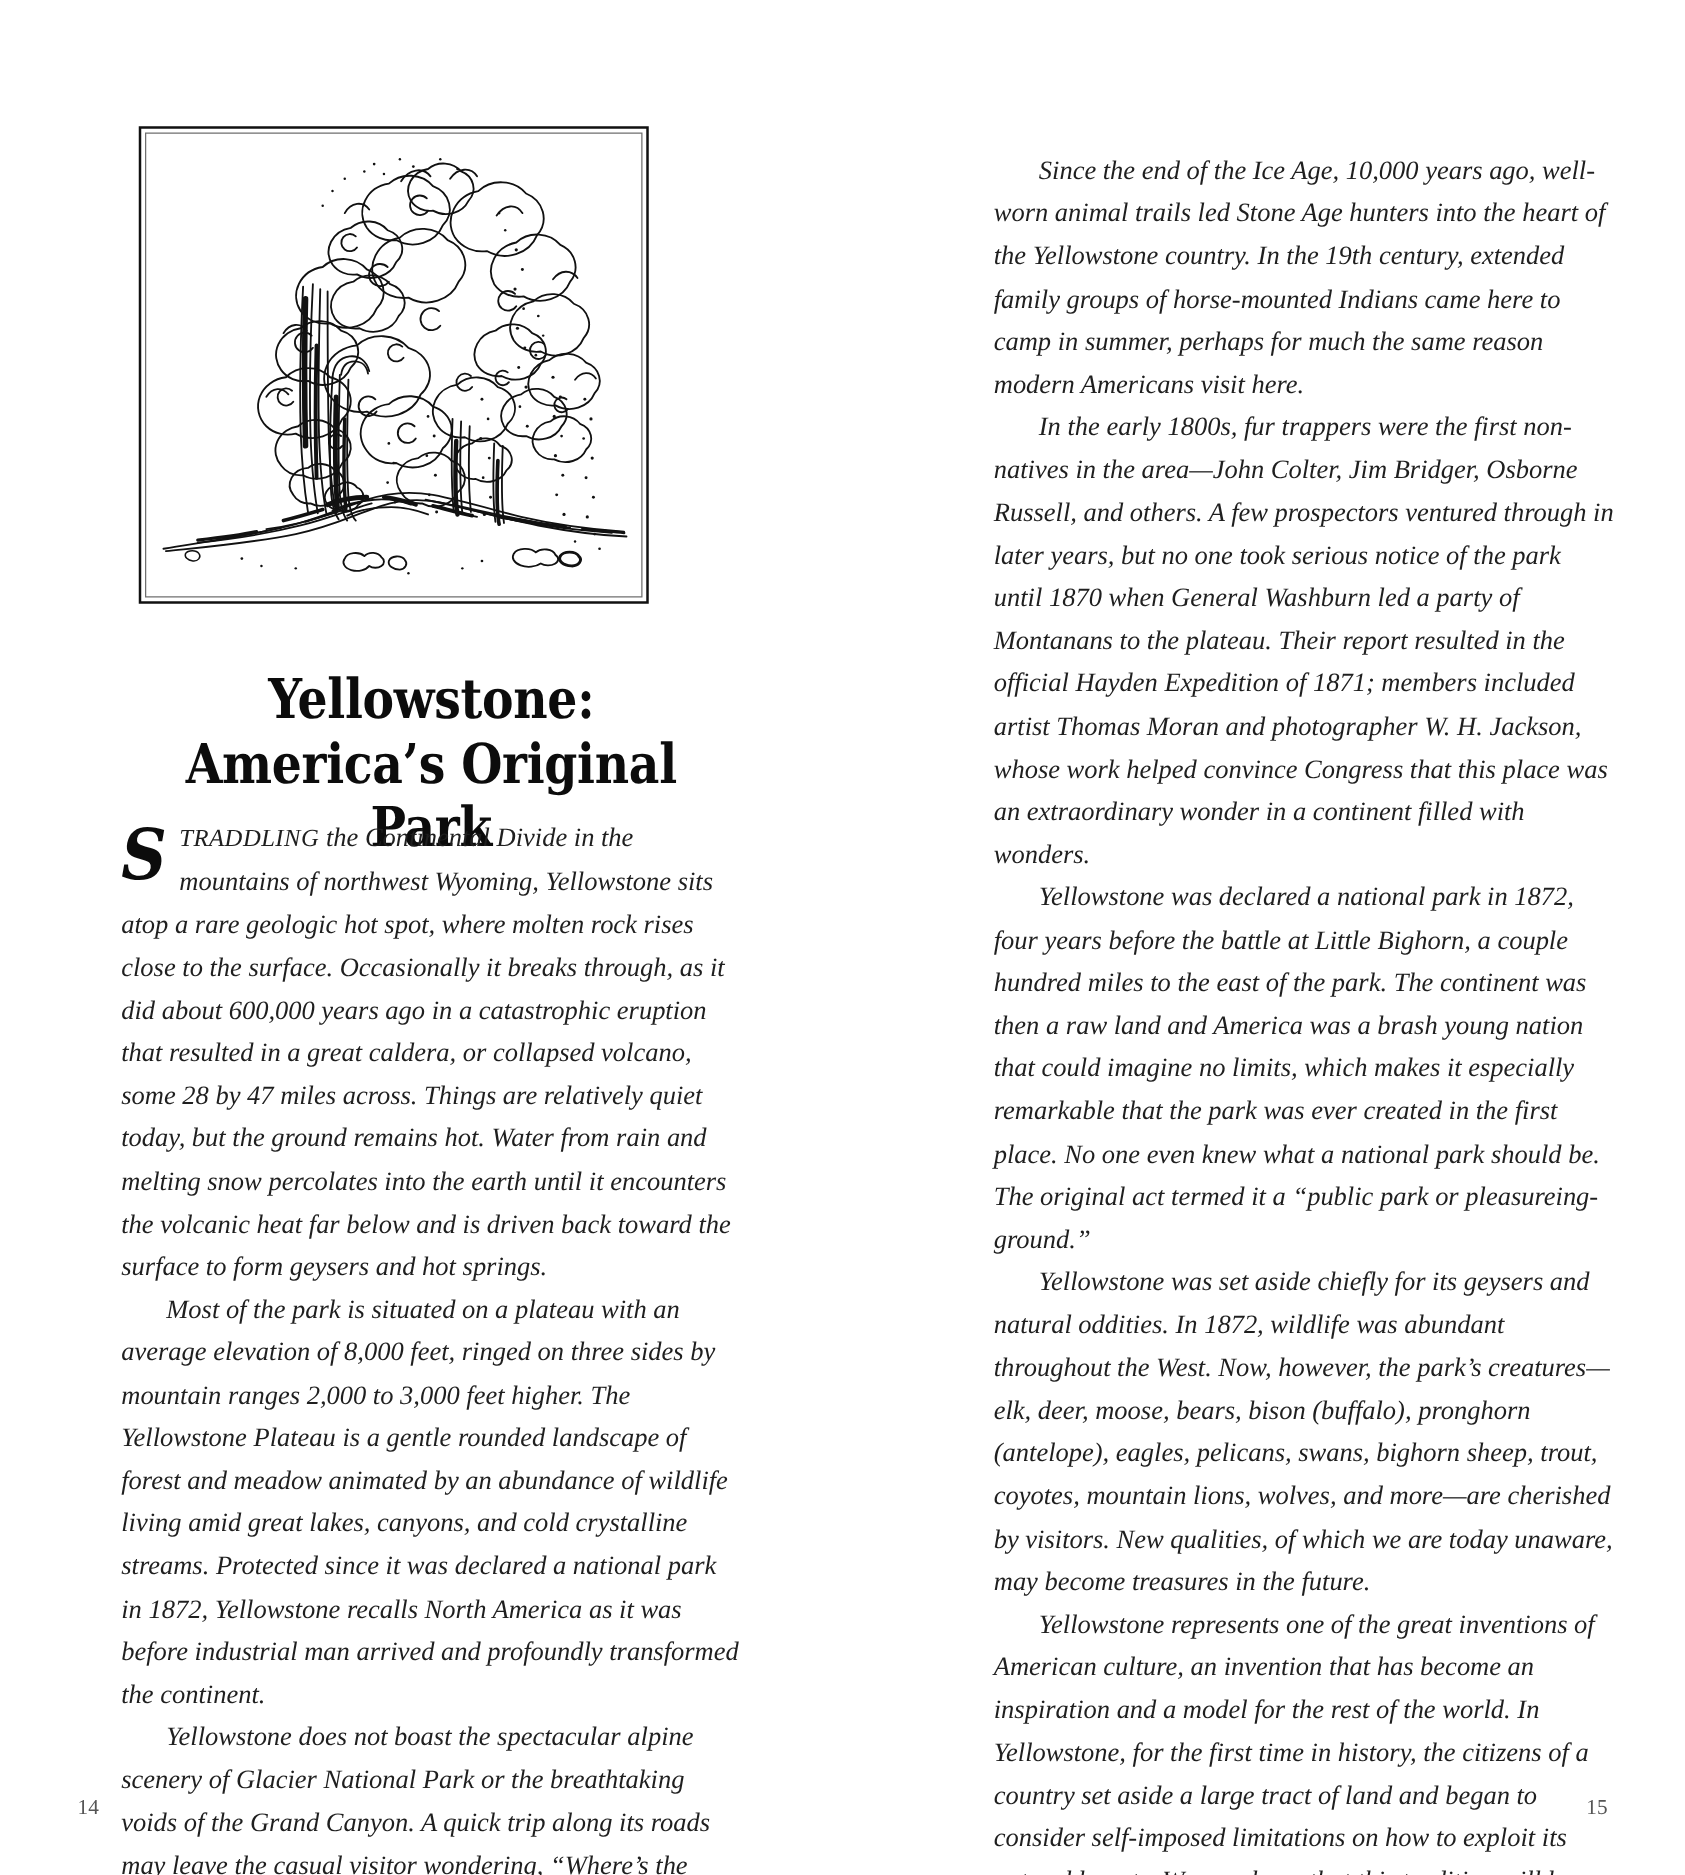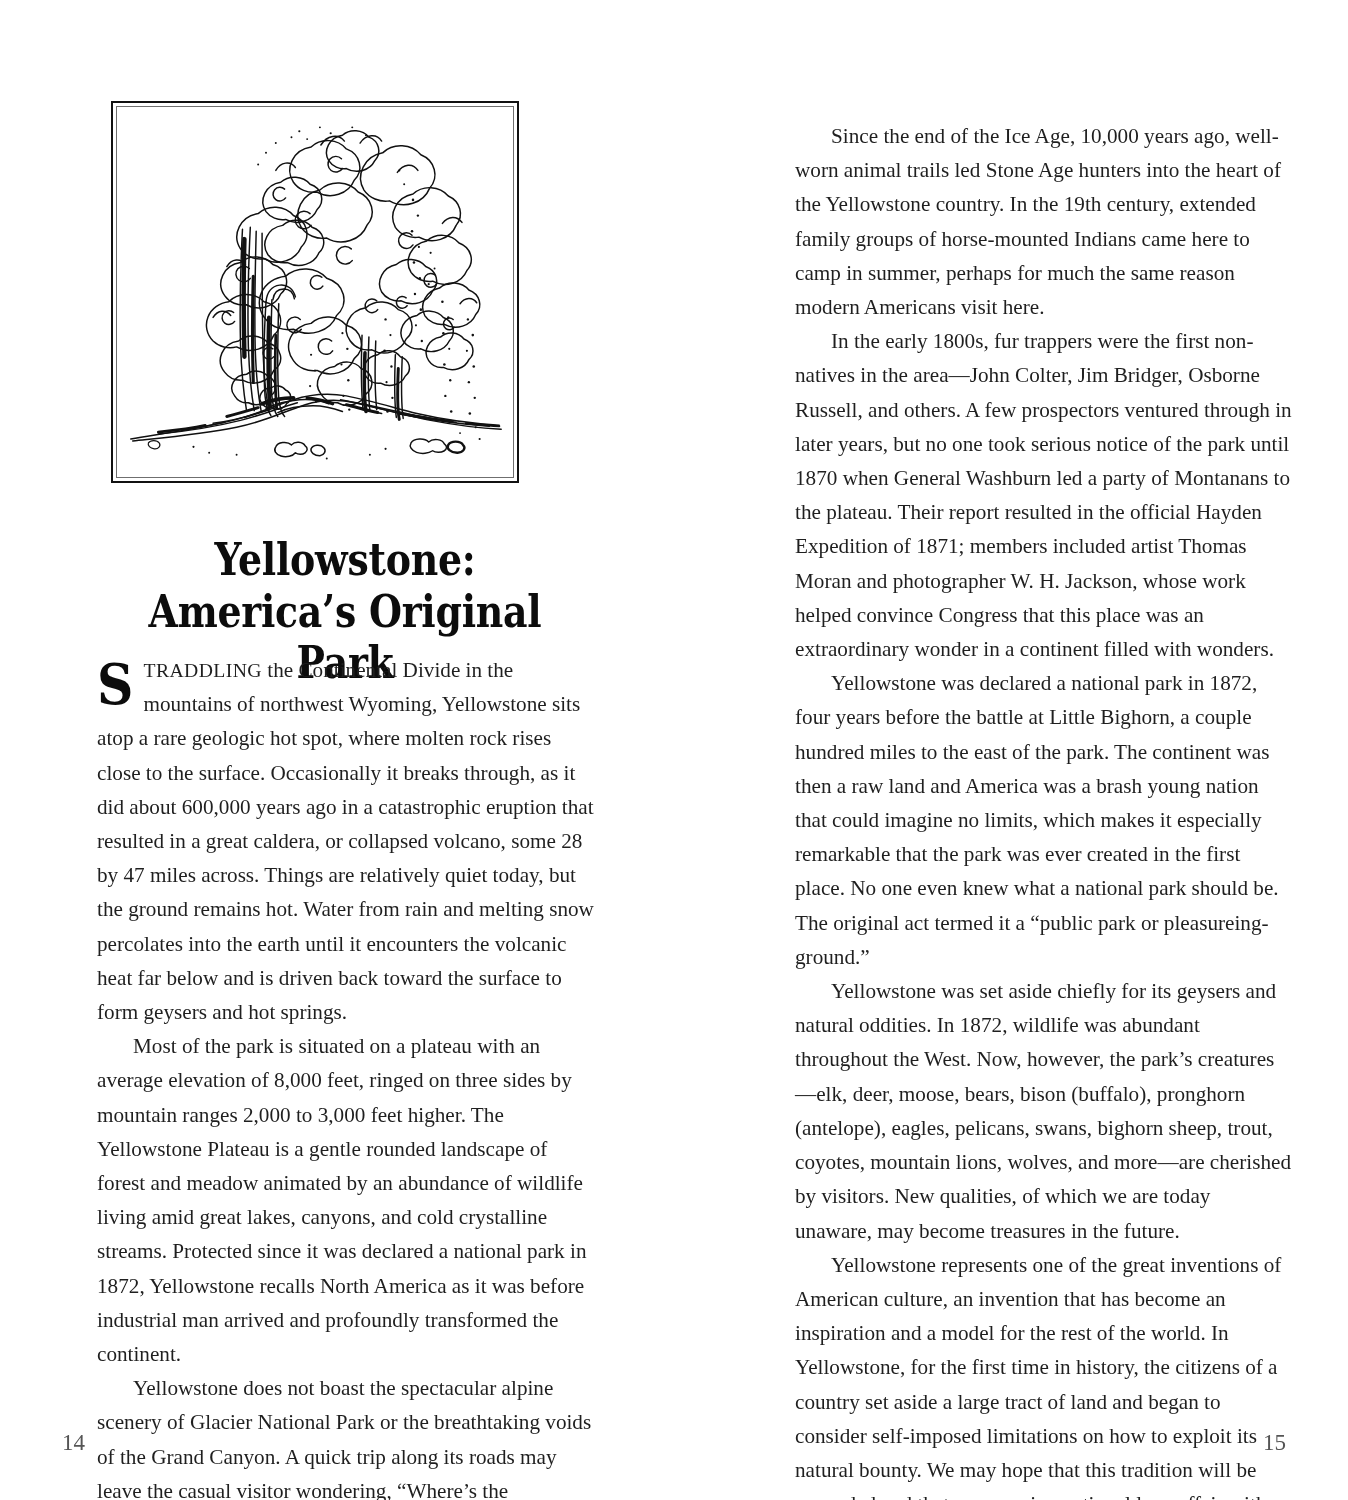--- a/index.html
+++ b/index.html
@@ -78,20 +78,21 @@
     line-height: 34.2px;
     text-align: left;
     color: #1f1f1f;
   }
   .body-left  { left: 97px;  top: 653px; }
   .body-right { left: 795px; top: 119px; }
 
   .body-col p {
     margin: 0;
     text-indent: 1.7em;
+    font-style: italic;
   }
   .body-col p.first { text-indent: 0; }
 
   .dropcap {
     float: left;
     font-family: "DejaVu Serif", "Liberation Serif", serif;
     font-weight: 700;
     font-size: 56px;
     line-height: 50px;
     padding: 4px 6px 0 0;
@@ -103,21 +104,21 @@
   .smallcaps {
     font-variant: small-caps;
     font-size: 0.93em;
     letter-spacing: 0.4px;
   }
 
   
   .folio {
     position: absolute;
     bottom: 44px;
-    font-size: 23px;
+    font-size: 17px;
     color: #555555;
   }
   .folio-left  { left: 62px; }
   .folio-right { right: 62px; text-align: center; }
 </style>
 </head>
 <body>
 
 <div class="page">
 

